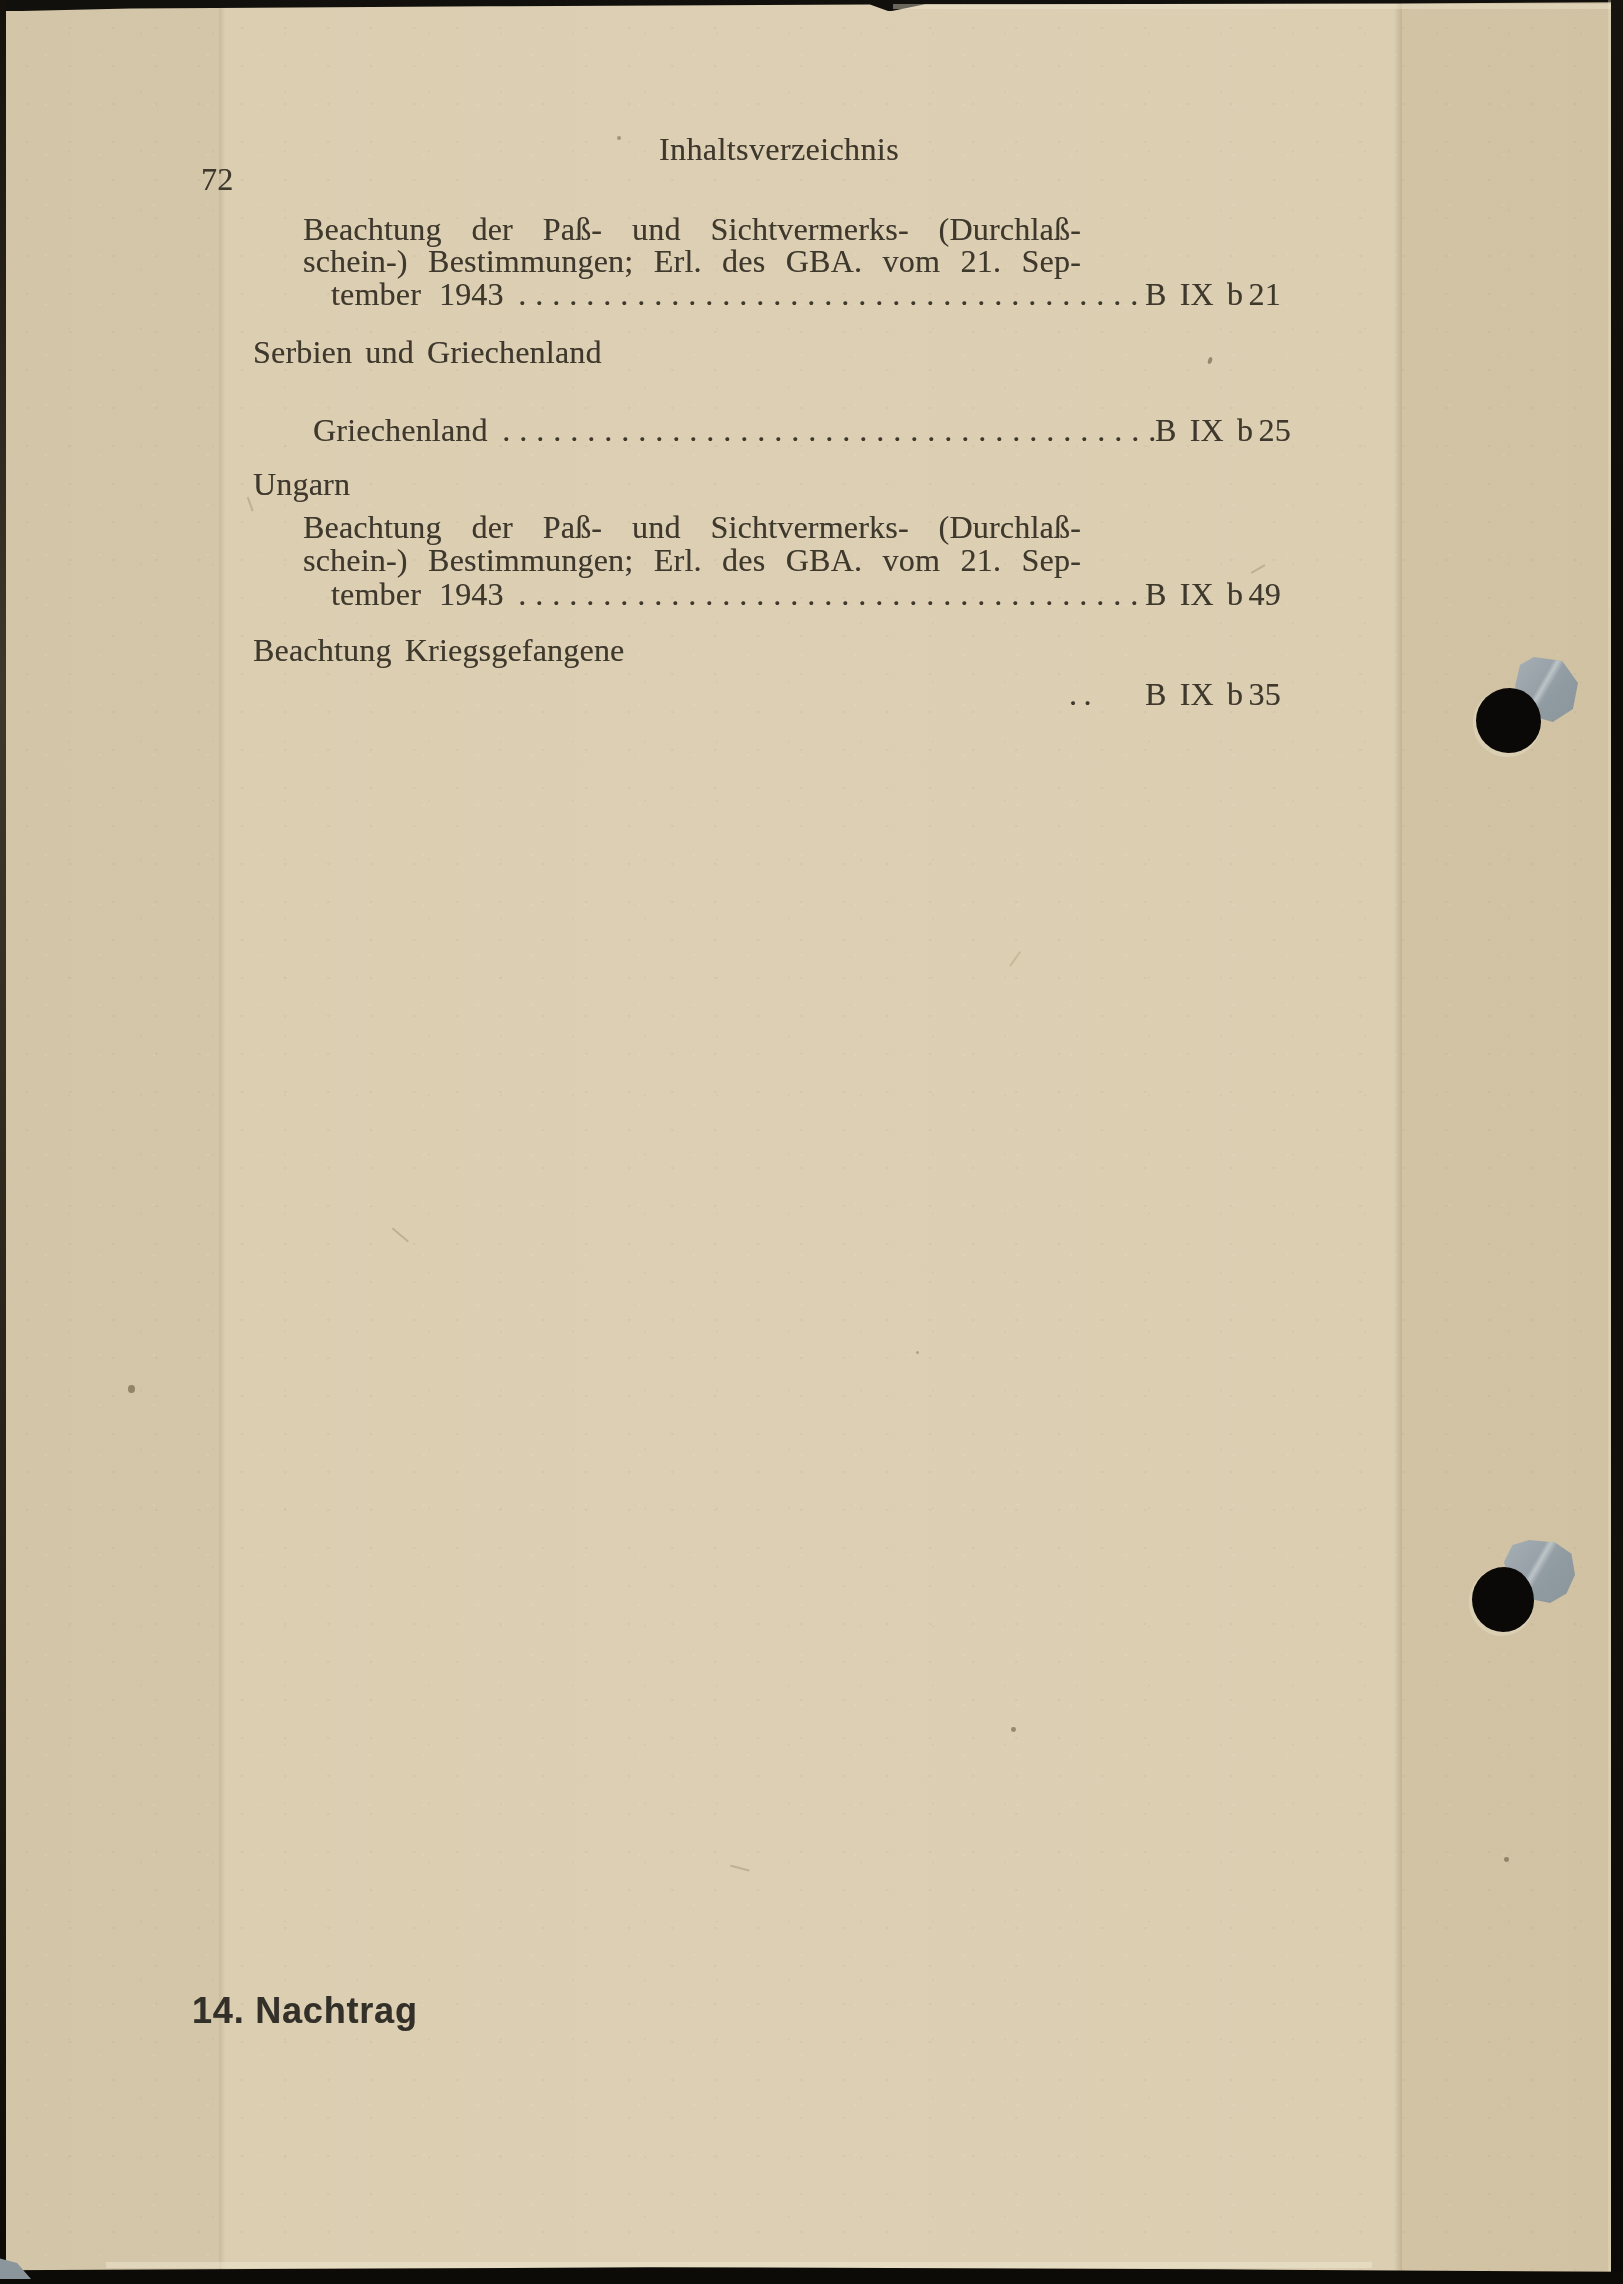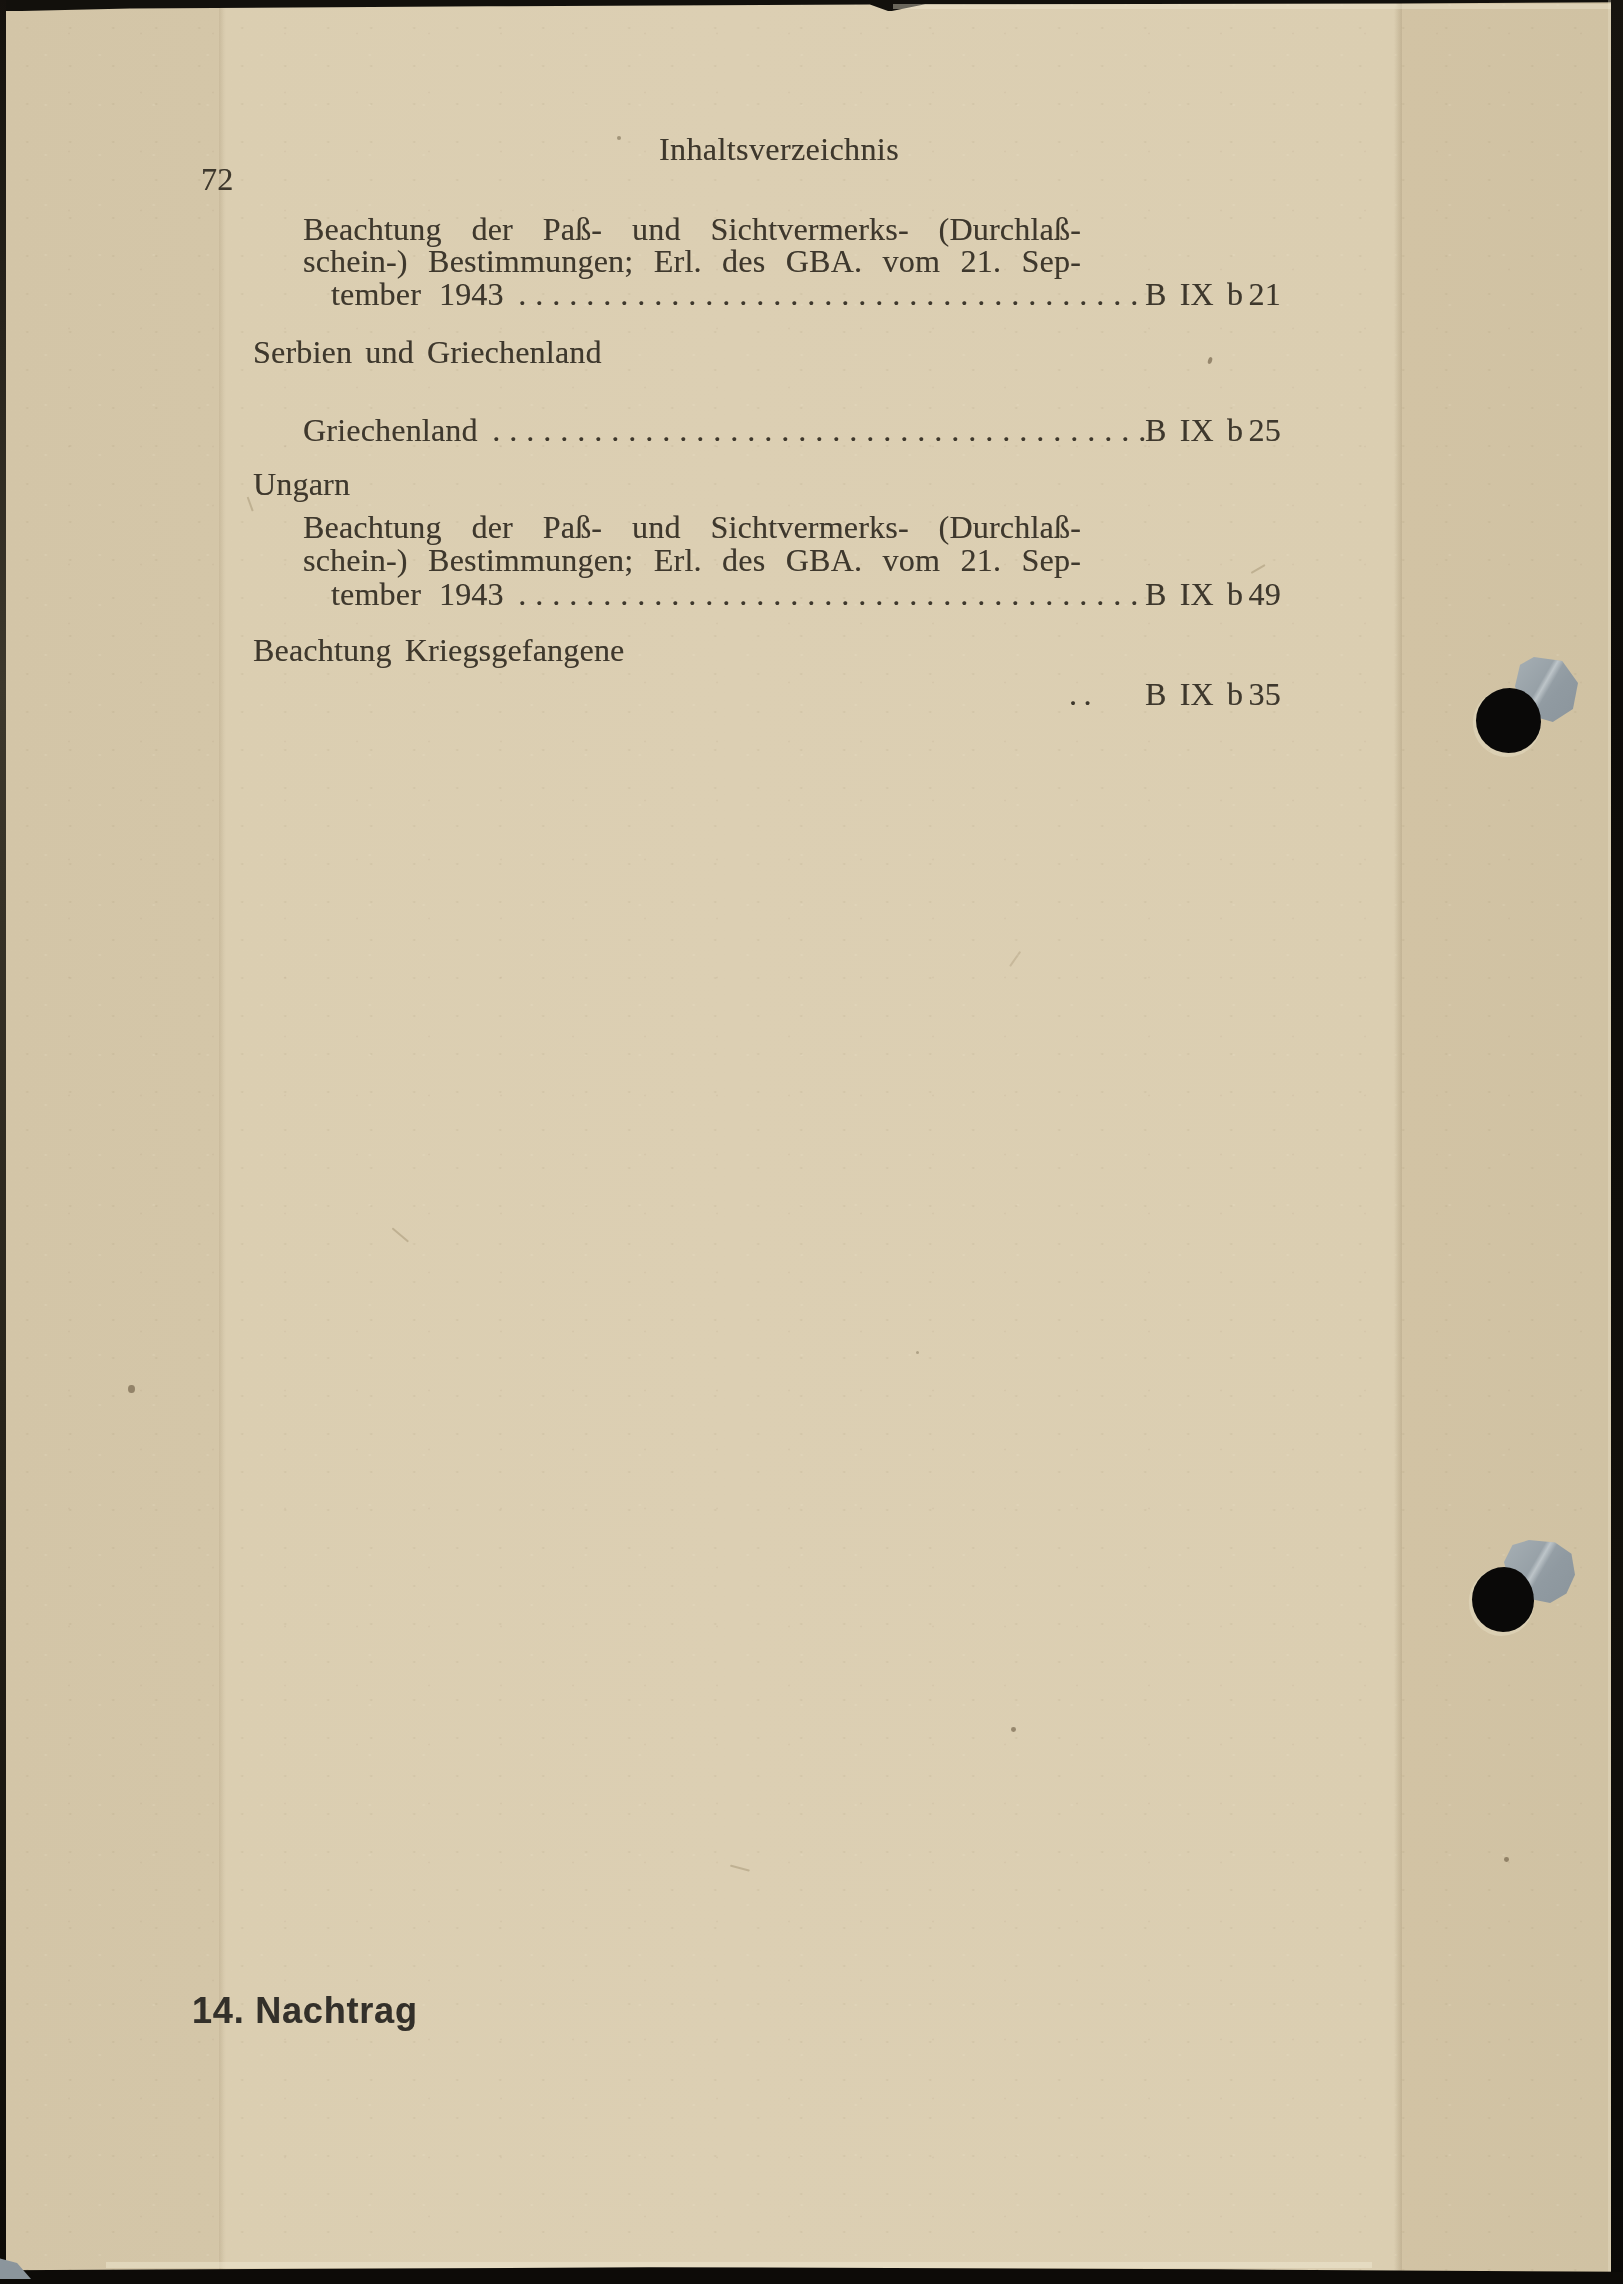--- a/index.html
+++ b/index.html
@@ -86,21 +86,21 @@
   .dots.short { overflow:visible; text-align:right; letter-spacing:6.5px; padding-right:47px; }
   .ref { flex:none; width:136px; display:flex; justify-content:space-between;align-items:flex-end; }
 
   .pageno   { left:201px; top:133px;margin-top:30px; }
   .title    { left:659px; top:133px; letter-spacing:0.4px; }
   .r-e1l1   { left:303px; top:213px; width:778px; }
   .r-e1l2   { left:303px; top:245px; width:778px; }
   .r-e1l3   { left:331px; top:278px; width:950px; }
   .r-h2     { left:253px; top:336px; }
   .r-e2l1   { left:303px; top:380px; width:778px; }
-  .r-e2l2   { left:303px; top:414px; width:978px; }
+  .r-e2l2   { left:313px; top:414px; width:978px; }
   .r-h3     { left:253px; top:468px; }
   .r-e3l1   { left:303px; top:511px; width:778px; }
   .r-e3l2   { left:303px; top:544px; width:778px; }
   .r-e3l3   { left:331px; top:578px; width:950px; }
   .r-h4     { left:253px; top:634px; }
   .r-e4l1   { left:303px; top:678px; width:978px; }
 
   .footer { position:absolute; left:192px; top:1993px;
     font-family:"Liberation Sans", sans-serif; font-weight:bold;
     font-size:36px; line-height:36px; letter-spacing:0.8px; color:#33302a;

